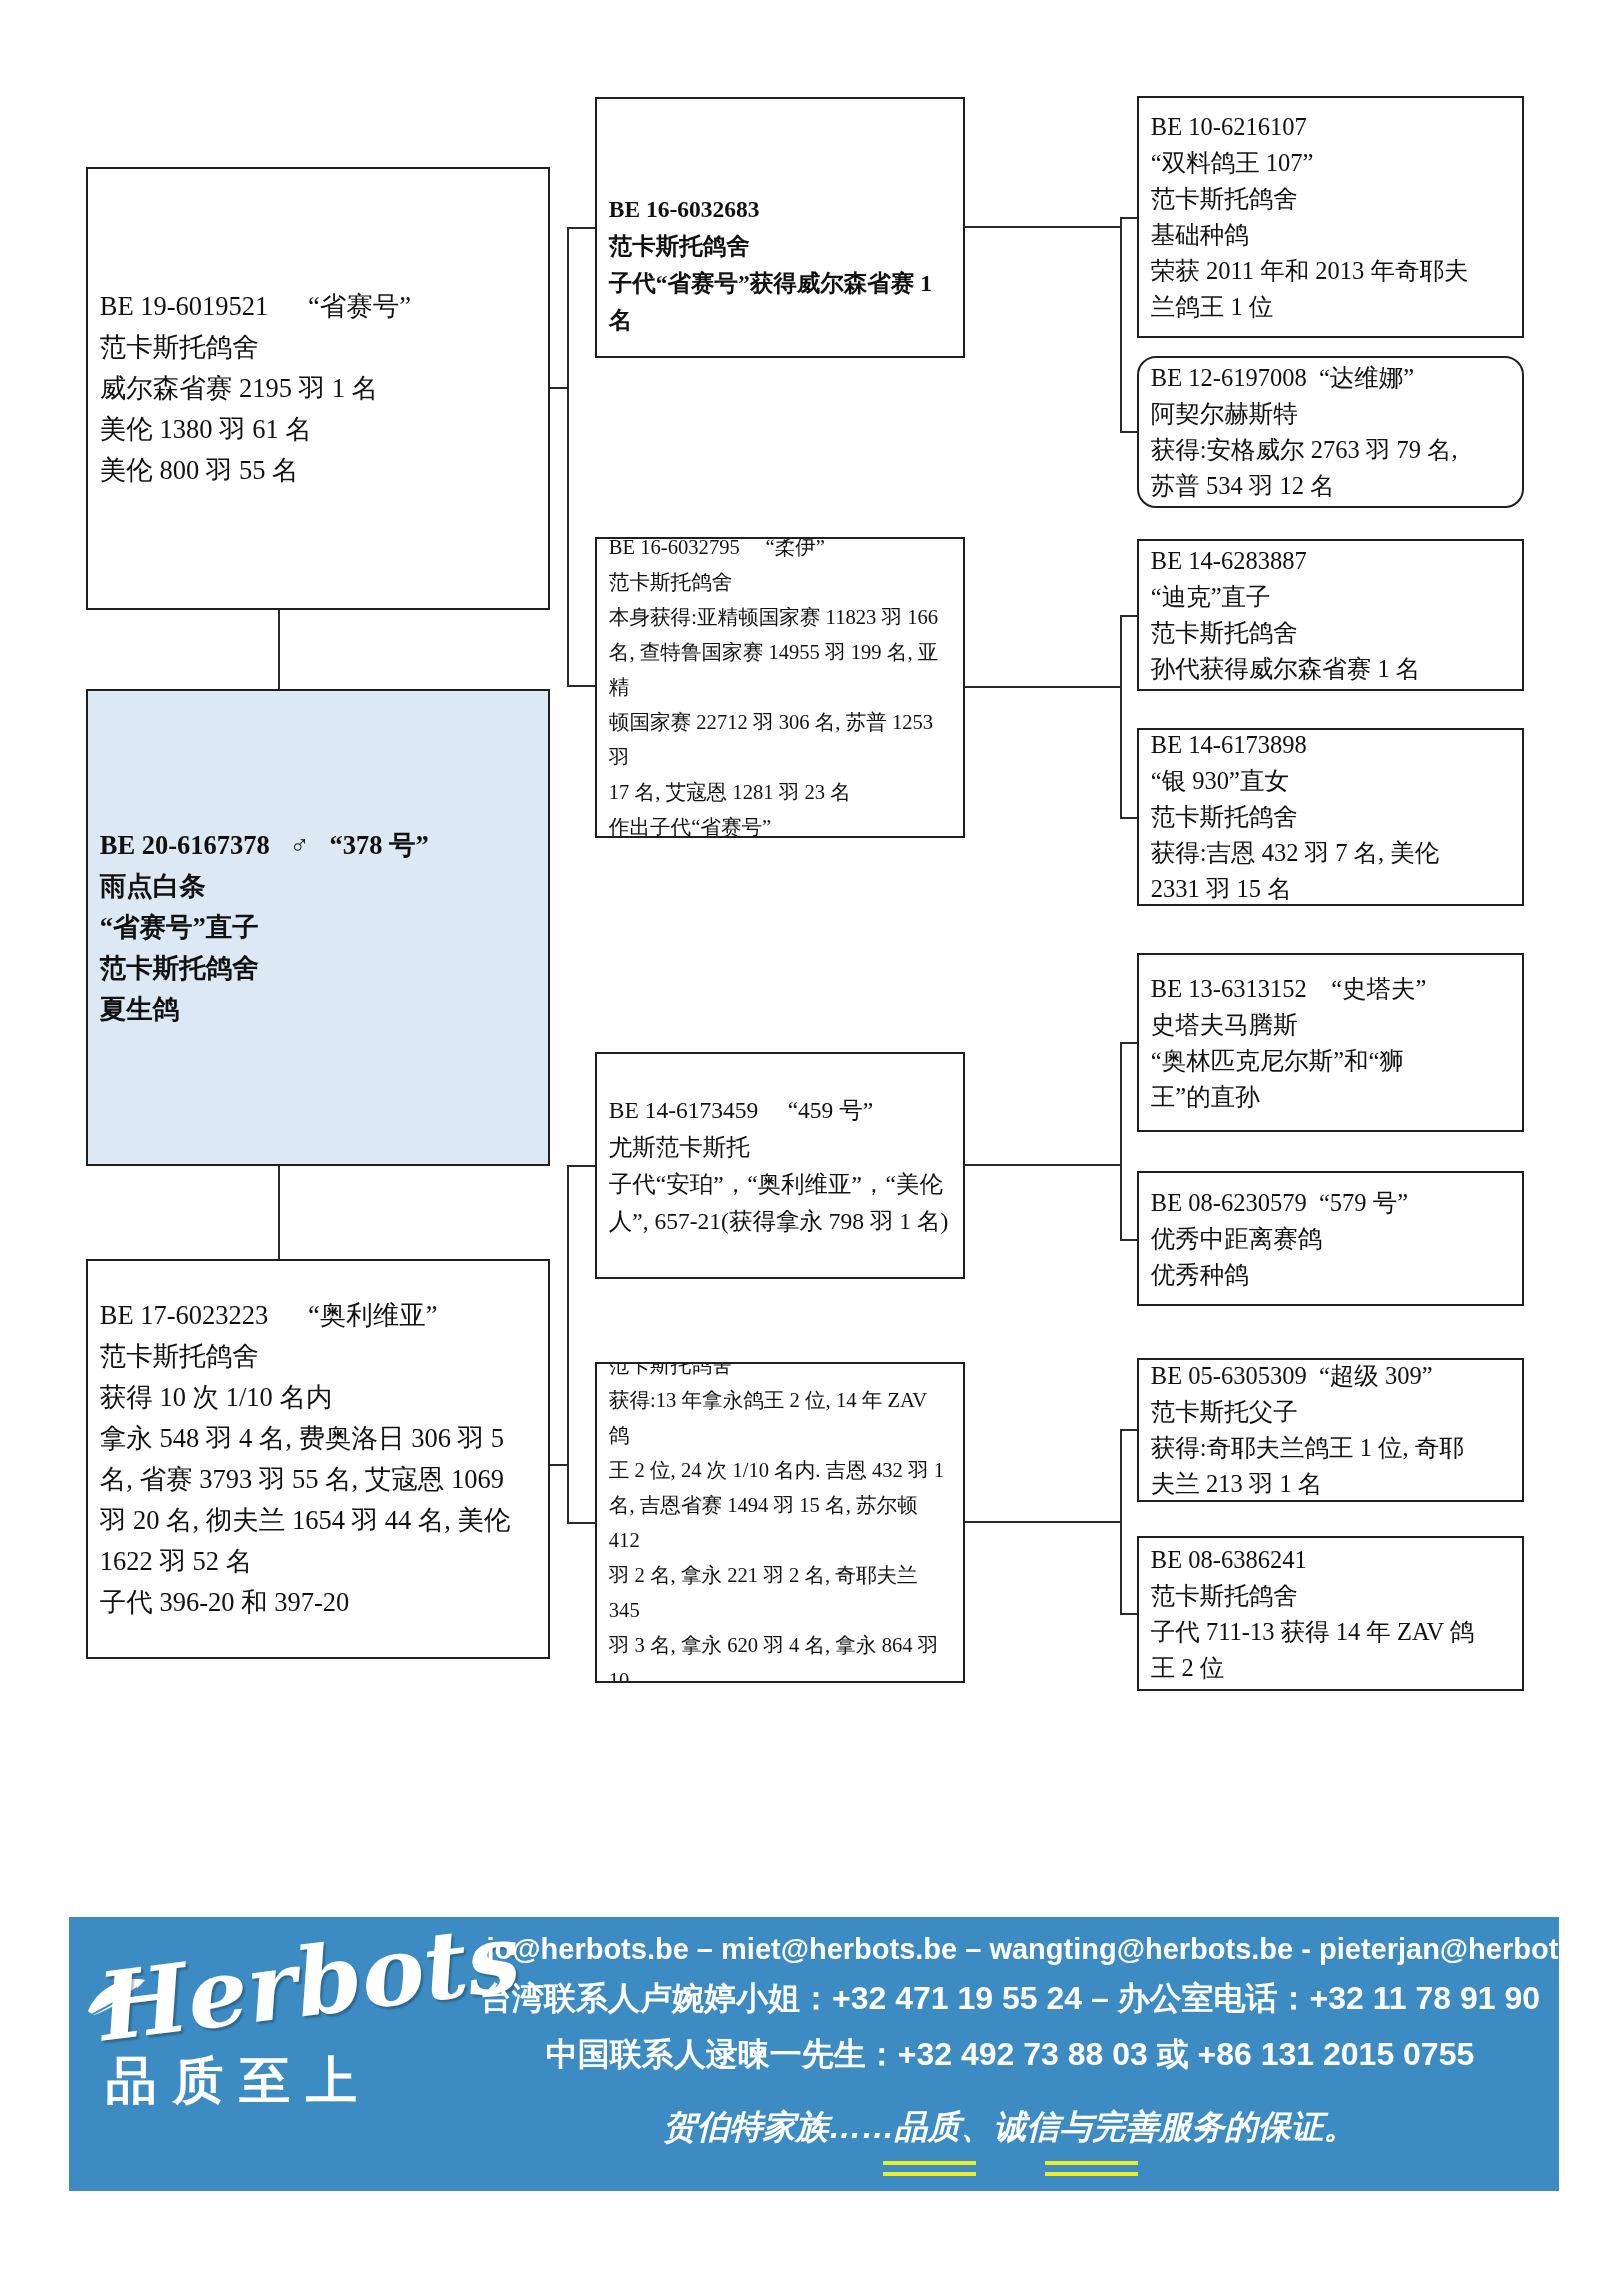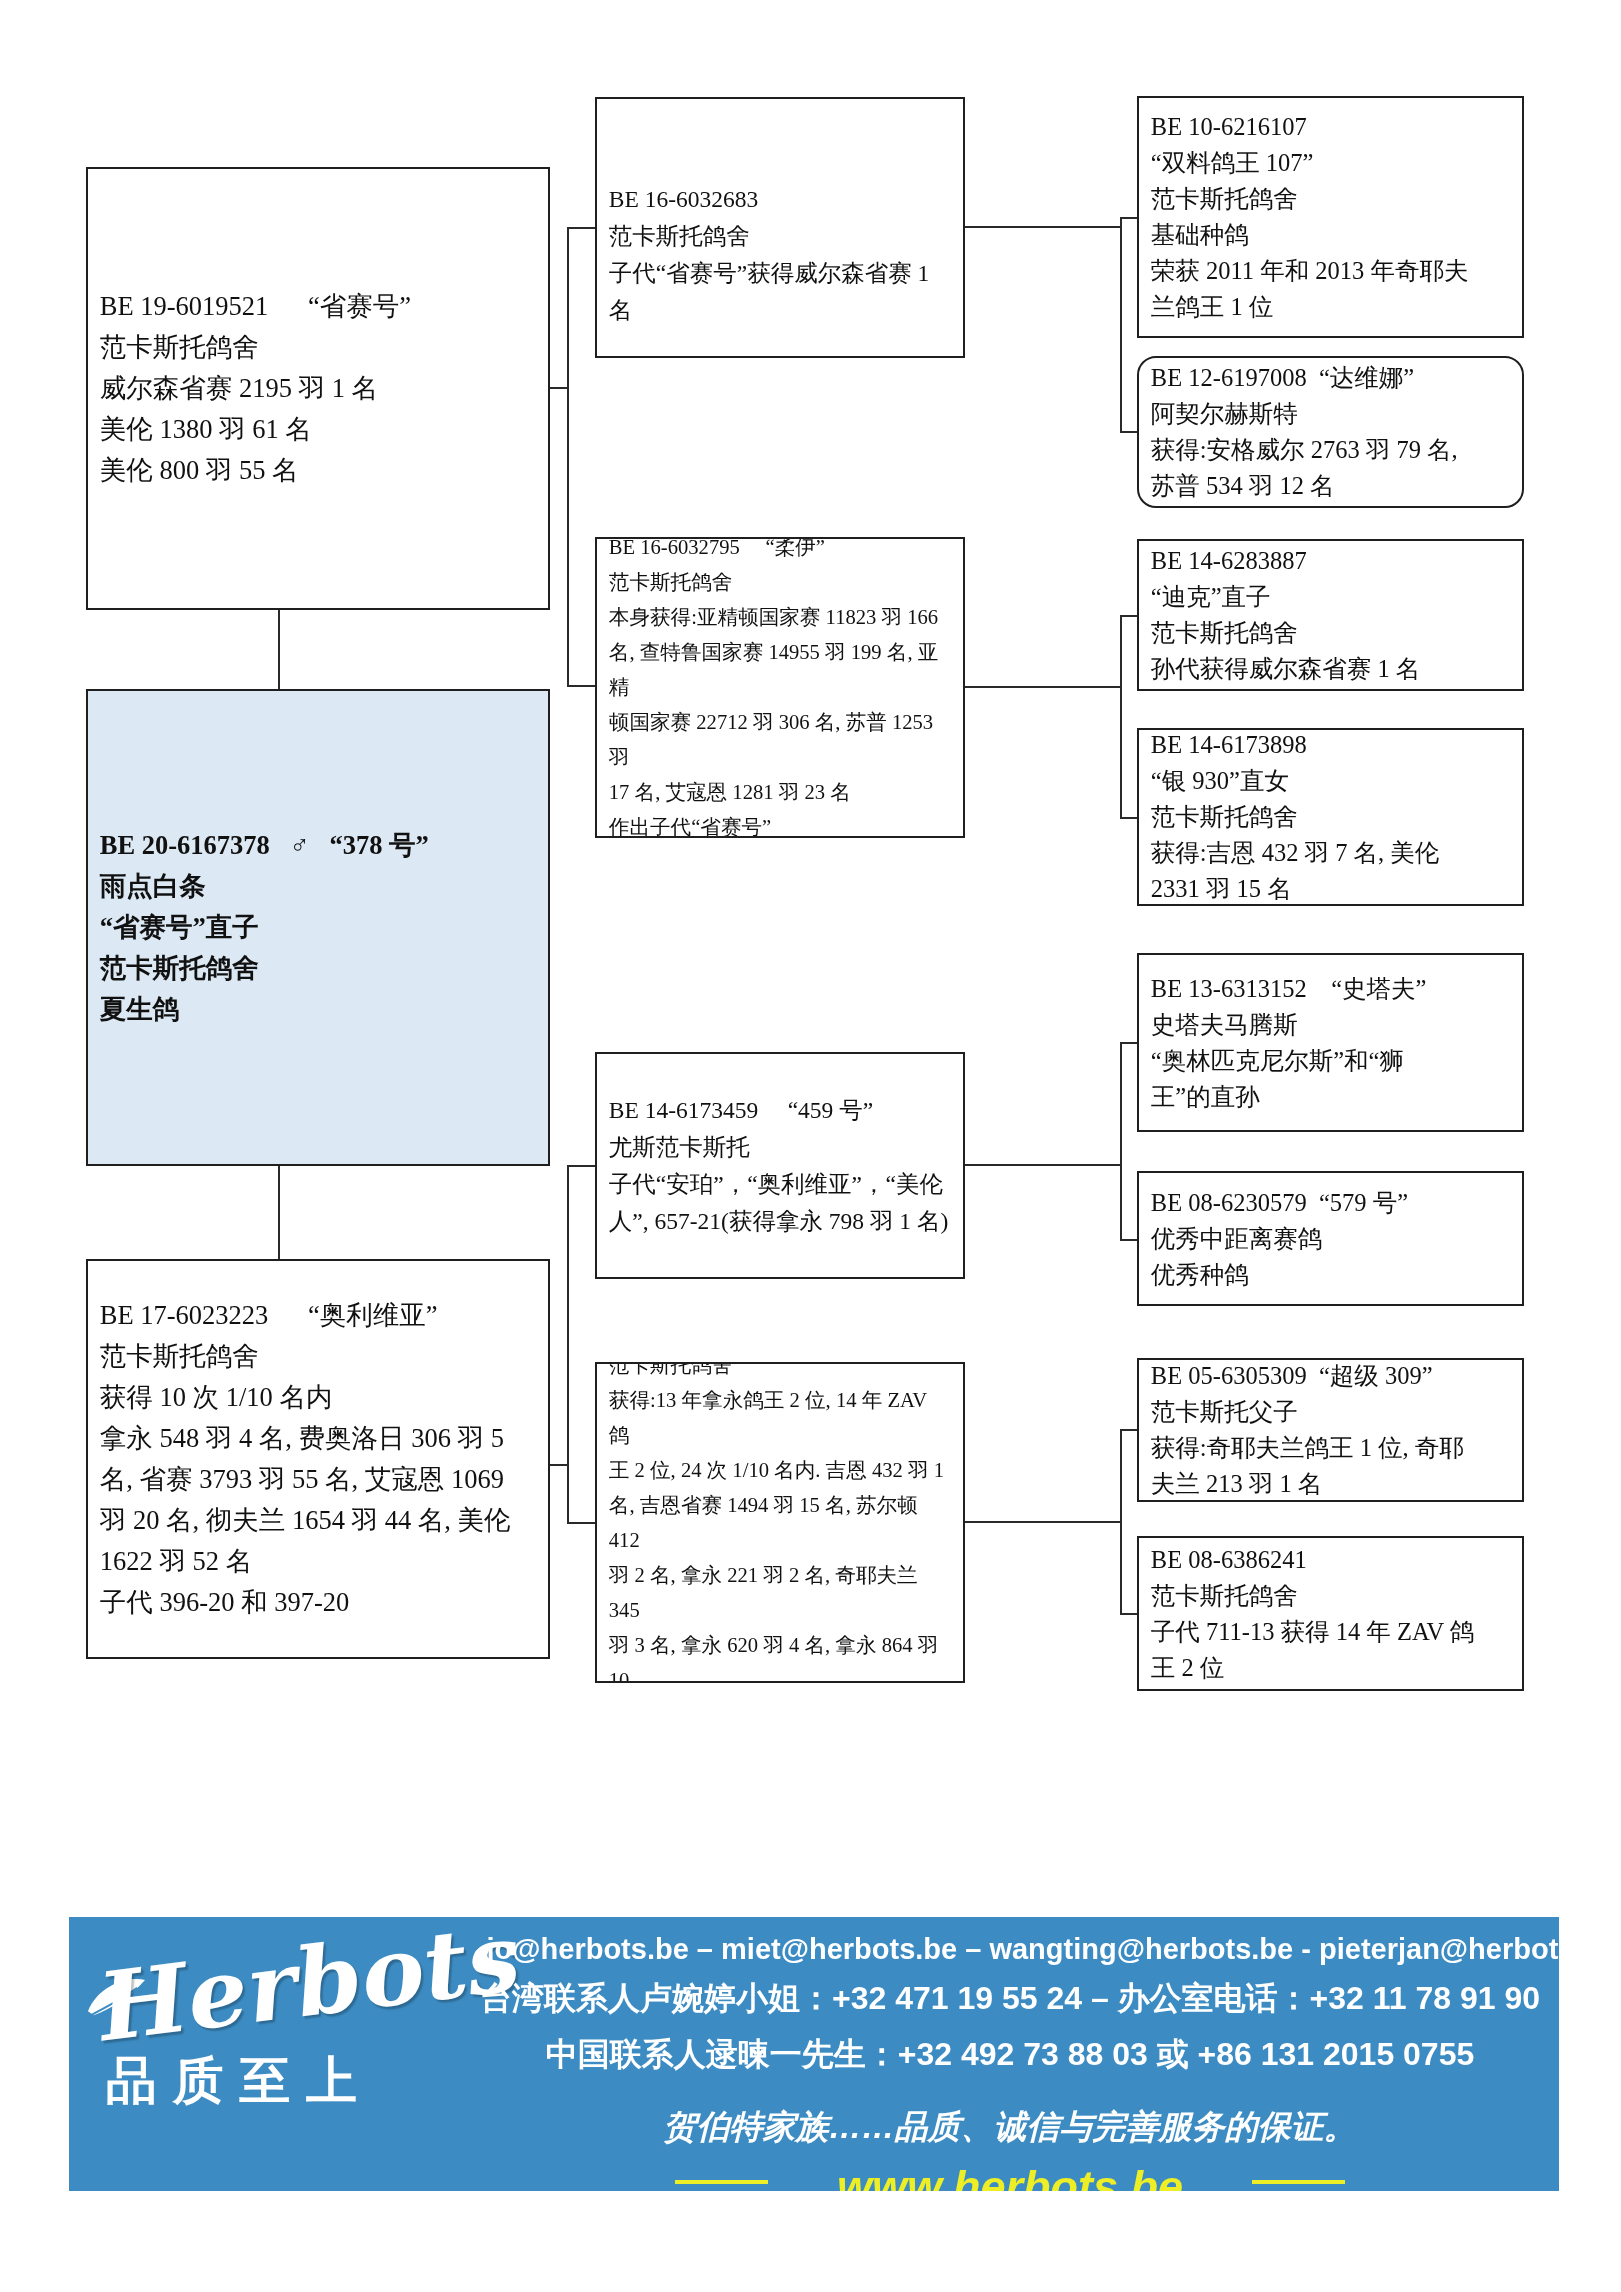--- a/index.html
+++ b/index.html
@@ -61,21 +61,21 @@
     <div class="box-text">BE 17-6023223      “奥利维亚”
 范卡斯托鸽舍
 获得 10 次 1/10 名内
 拿永 548 羽 4 名, 费奥洛日 306 羽 5
 名, 省赛 3793 羽 55 名, 艾寇恩 1069
 羽 20 名, 彻夫兰 1654 羽 44 名, 美伦
 1622 羽 52 名
 子代 396-20 和 397-20</div>
   </div>
 
-  <div class="box col-m" style="left:595px;top:97px;width:370px;height:261px;justify-content:flex-end;padding-bottom:27px;">
+  <div class="box col-m" style="left:595px;top:97px;width:370px;height:261px;justify-content:flex-end;padding-bottom:17px;font-weight:bold;">
     <div class="box-text">BE 16-6032683
 范卡斯托鸽舍
 子代“省赛号”获得威尔森省赛 1 名</div>
   </div>
 
   <div class="box col-m f-sm" style="left:595px;top:537px;width:370px;height:301px;">
     <div class="box-text">BE 16-6032795     “柔伊”
 范卡斯托鸽舍
 本身获得:亚精顿国家赛 11823 羽 166
 名, 查特鲁国家赛 14955 羽 199 名, 亚精
@@ -204,20 +204,19 @@
       <span class="logo-script">Herbots</span>
       <div class="logo-sub">品质至上</div>
     </div>
     <div class="contact">
       <div class="emails">jo@herbots.be – miet@herbots.be – wangting@herbots.be - pieterjan@herbots.be</div>
       <div class="phone">台湾联系人卢婉婷小姐：+32 471 19 55 24 – 办公室电话：+32 11 78 91 90</div>
       <div class="phone">中国联系人逯暕一先生：+32 492 73 88 03 或 +86 131 2015 0755</div>
       <div class="slogan">贺伯特家族……品质、诚信与完善服务的保证。</div>
       <div class="urlrow">
         <div class="dbar"></div>
-        <div class="url">www.herbots.be</div>
         <div class="dbar"></div>
       </div>
     </div>
   </div>
 
 </div>
 
 
 </body></html>

